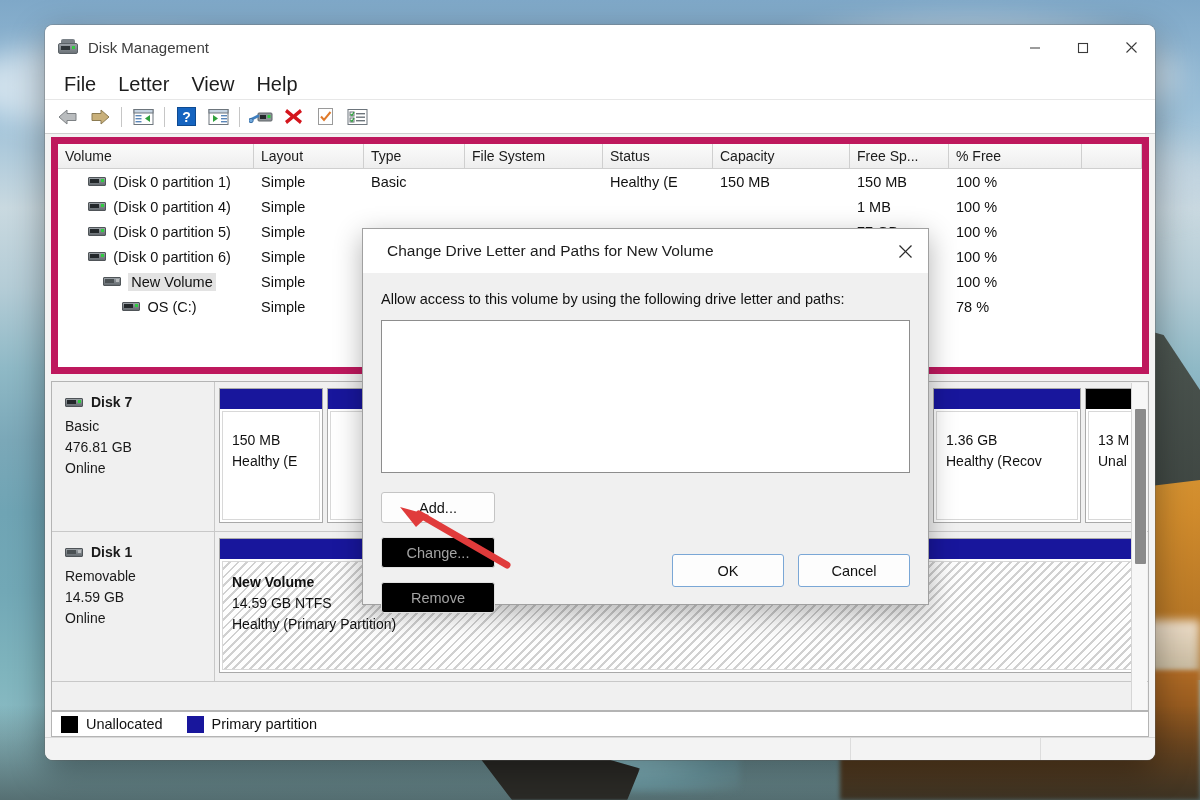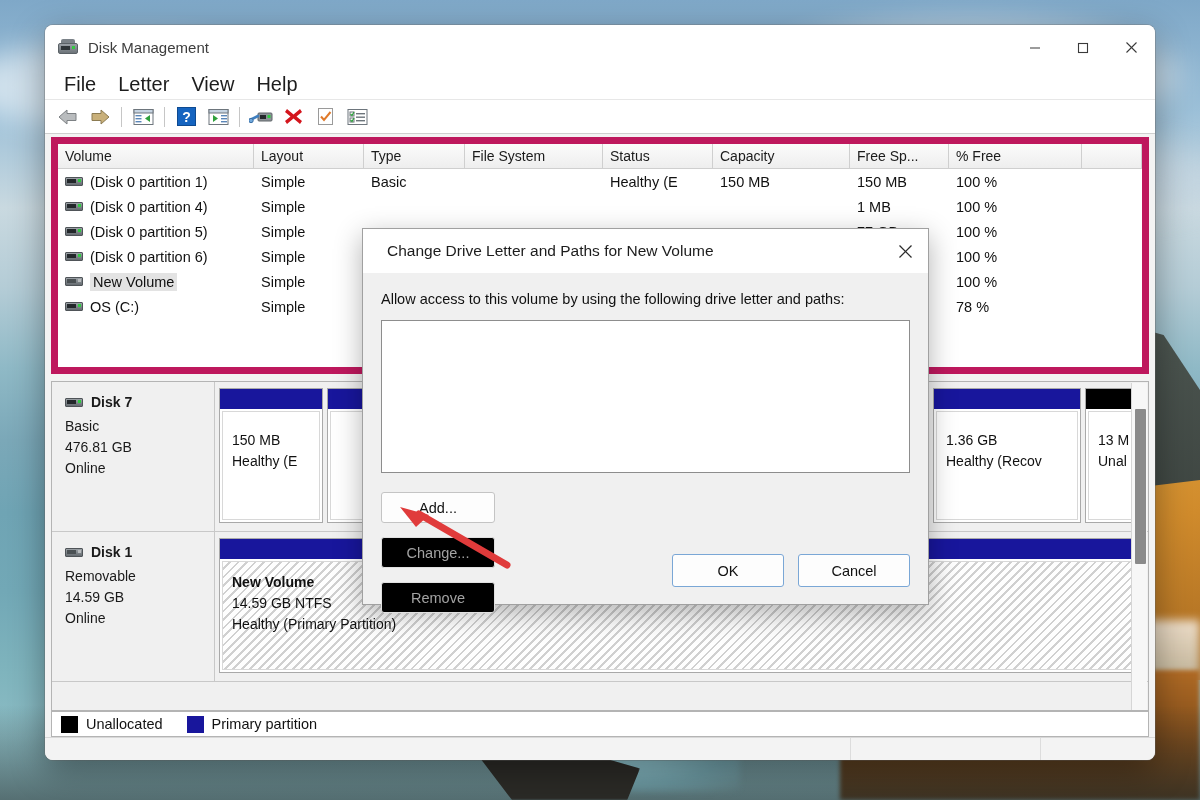--- a/index.html
+++ b/index.html
@@ -190,21 +190,21 @@
     border-right: 1px solid #cfcfcf;
     background: linear-gradient(to bottom,#fbfbfb,#eeeeee);
     overflow: hidden; white-space: nowrap;
   }
   #list-body { position: relative; }
   .vol-row {
     display: flex; height: 25px; align-items: center;
     font-size: 14.5px; color: #111;
   }
   .vol-cell { padding-left: 7px; white-space: nowrap; overflow: hidden; }
-  .vol-cell.c0 { display: flex; align-items: center; gap: 7px; }
+  .vol-cell.c0 { display: flex; align-items: center; gap: 7px; justify-content: center; }
   .drive-ico { width: 18px; height: 9px; position: relative; flex: 0 0 auto; }
   .drive-ico .shell {
     position:absolute; inset:0;
     background: linear-gradient(to bottom,#9ba1a6,#656b70);
     border: 1px solid #4f5458; border-radius: 1px;
   }
   .drive-ico .face { position:absolute; left:2px; top:2px; width:9px; height:4px; background:#23282b; }
   .drive-ico .led  { position:absolute; left:13px; top:2px; width:3px; height:3px; background:#2ecc40; }
   .drive-ico.grey .led { background:#b9bcbe; }
   .drive-ico.grey .face { background:#4b5154; }

